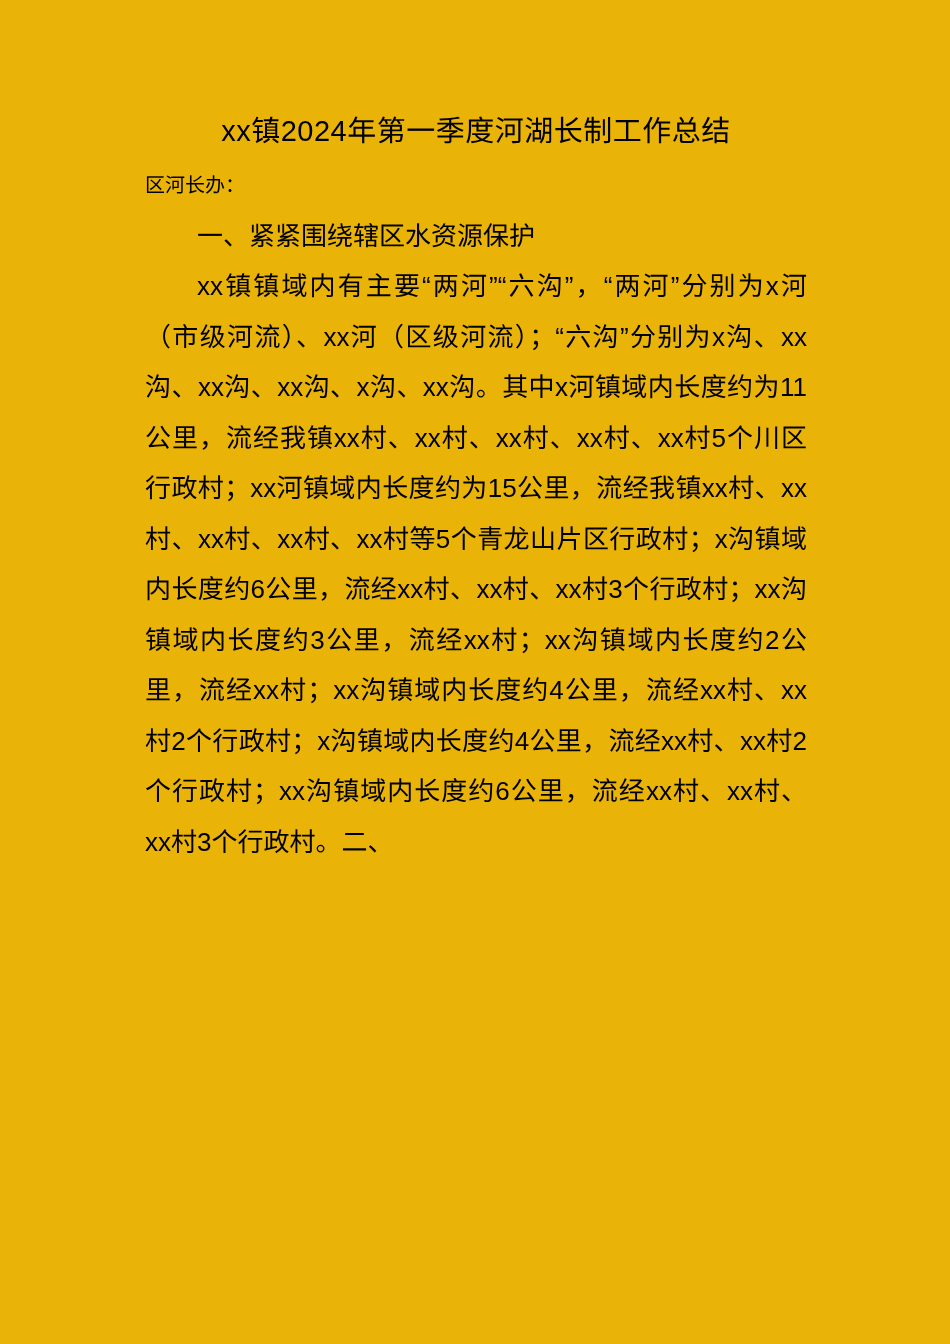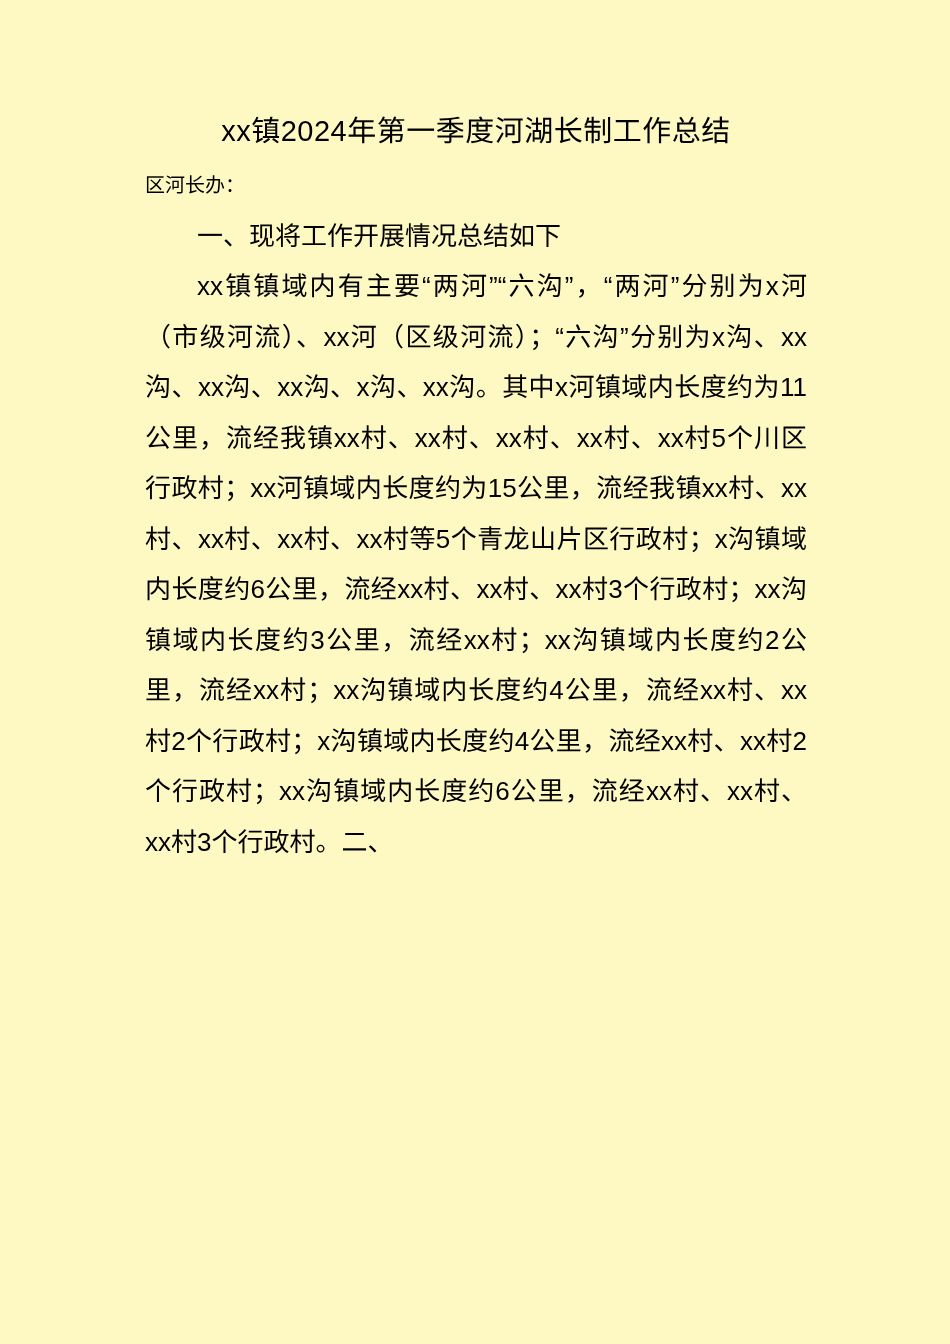--- a/index.html
+++ b/index.html
@@ -5,21 +5,21 @@
   html, body {
     margin: 0;
     padding: 0;
     background: #ffffff;
   }
   .page {
     position: relative;
     width: 950px;
     height: 1344px;
     margin: 0 auto;
-    background: #fef9c3;
+    background: #eab308;
     box-sizing: border-box;
     padding: 103px 143px 40px 145px;
     font-family: "Liberation Sans", "DejaVu Sans", sans-serif;
     color: #000000;
     overflow: hidden;
   }
   .doc-title {
     margin: 0;
     font-size: 29px;
     font-weight: normal;
@@ -54,16 +54,16 @@
 </style>
 </head>
 <body>
 
 <div class="page">
   <h1 class="doc-title">xx镇2024年第一季度河湖长制工作总结</h1>
 
   <p class="salutation">区河长办：</p>
 
 
-  <h2 class="section-heading">一、现将工作开展情况总结如下</h2>
+  <h2 class="section-heading">一、紧紧围绕辖区水资源保护</h2>
 
   <p class="body-para indent-2em">xx镇镇域内有主要“两河”“六沟”，“两河”分别为x河（市级河流）、xx河（区级河流）；“六沟”分别为x沟、xx沟、xx沟、xx沟、x沟、xx沟。其中x河镇域内长度约为11公里，流经我镇xx村、xx村、xx村、xx村、xx村5个川区行政村；xx河镇域内长度约为15公里，流经我镇xx村、xx村、xx村、xx村、xx村等5个青龙山片区行政村；x沟镇域内长度约6公里，流经xx村、xx村、xx村3个行政村；xx沟镇域内长度约3公里，流经xx村；xx沟镇域内长度约2公里，流经xx村；xx沟镇域内长度约4公里，流经xx村、xx村2个行政村；x沟镇域内长度约4公里，流经xx村、xx村2个行政村；xx沟镇域内长度约6公里，流经xx村、xx村、xx村3个行政村。二、</p>
 </div>
 
 </body></html>

